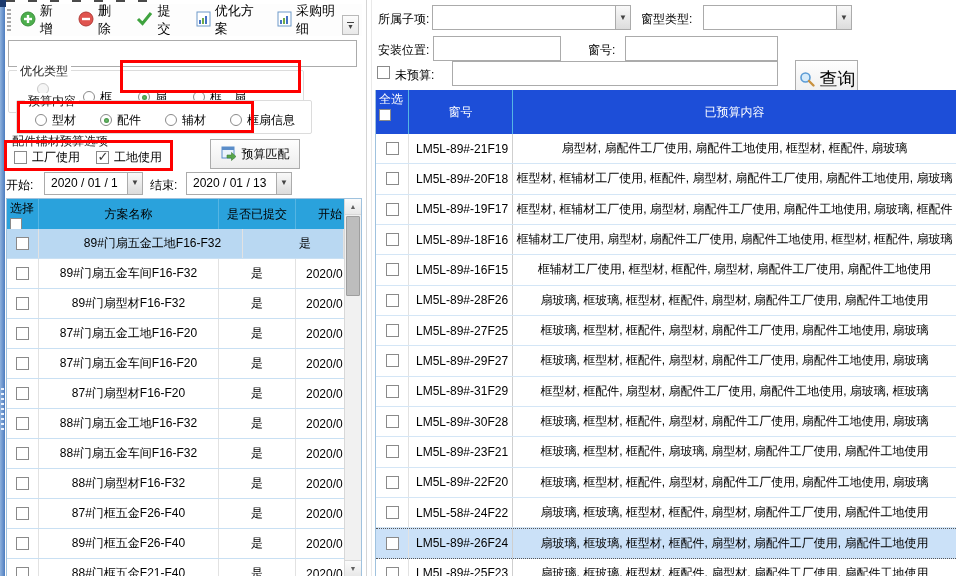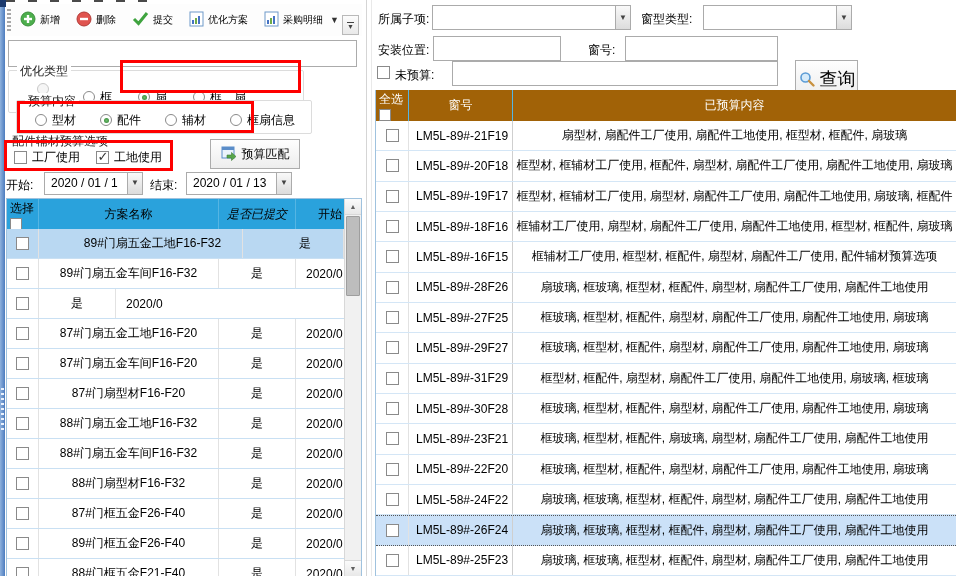--- a/index.html
+++ b/index.html
@@ -15,21 +15,21 @@
     background:repeating-linear-gradient(to bottom,#EAF2FC 0 2px,transparent 2px 5px); }
   #top-sliver { left:6px; top:0; width:148px; height:2px;
     background:repeating-linear-gradient(to right,#4a4a4a 0 9px,transparent 9px 22px); }
   #top-corner { left:0; top:0; width:6px; height:7px; background:#1C3A6E; }
 
   
   #toolbar { left:6px; top:4px; width:356px; height:32px; display:flex; align-items:center; background:#FDFDFD; }
   .tb-grip { width:4px; height:22px; margin:0 4px 0 1px;
     background:repeating-linear-gradient(to bottom,#A8A8A8 0 2px,transparent 2px 4px); }
   .tb-item { display:inline-flex; align-items:center; gap:4px; padding:3px 5px; cursor:default; }
-  .tb-item .tbi-label { font-size:10px; }
+  .tb-item .tbi-label { font-size:13px; }
   .tbi-dd { font-size:9px; color:#333; margin-left:3px; }
   #tb-overflow { position:absolute; right:3px; top:11px; width:17px; height:20px;
     border:1px solid #B9B9B9; background:linear-gradient(#FCFCFC,#E9E9E9);
     display:flex; flex-direction:column; align-items:center; justify-content:center; }
   #tb-overflow .of-bar { width:7px; border-top:1px solid #444; margin-bottom:1px; }
   #tb-overflow .of-arrow { font-size:7px; line-height:5px; color:#444; }
 
   
   #filter-input { left:8px; top:40px; width:349px; height:27px; border:1px solid #ABABAB; background:#fff; font:12px "Liberation Sans",sans-serif; padding:0 4px; }
 
@@ -76,21 +76,21 @@
   
   #plan-table { left:6px; top:198px; width:356px; height:378px; border:1px solid #9FC2DE; border-bottom:none;
     background:#fff; overflow:hidden; }
   #plan-header { height:30px; background:#2AA2DC; color:#000000; display:flex; }
   .ph-cell { border-right:1px solid #55B5E3; display:flex; align-items:center; justify-content:center;
     overflow:hidden; white-space:nowrap; }
   .ph-sel { width:32px; flex:none; flex-direction:column; align-items:flex-start; justify-content:flex-start;
     padding:1px 0 0 3px; gap:1px; }
   .ph-sel .cb { margin:0; width:12px; height:12px; }
   .ph-name { width:180px; flex:none; }
-  .ph-sub { width:77px; flex:none;font-style:italic; }
+  .ph-sub { width:77px; flex:none; }
   .ph-start { flex:1; justify-content:flex-start; padding-left:22px; border-right:none; }
   .lrow { display:flex; height:30px; border-bottom:1px solid #C9E0F3; background:#fff; }
   .lrow.selected { background:#B9D8F2;gap:24px; }
   .c-sel { width:32px; flex:none; display:flex; align-items:center; justify-content:center;
     border-right:1px solid #E2E2E2; }
   .c-sel .cb { margin:0; }
   .c-name { width:180px; flex:none; display:flex; align-items:center; justify-content:center;
     border-right:1px solid #E2E2E2; white-space:nowrap; overflow:hidden; }
   .c-sub { width:77px; flex:none; display:flex; align-items:center; justify-content:center;
     border-right:1px solid #E2E2E2; }
@@ -113,21 +113,21 @@
   .tbx { position:absolute; border:1px solid #ABABAB; background:#fff; font:12px "Liberation Sans",sans-serif; padding:0 4px; }
   .combo { position:absolute; border:1px solid #ABABAB; background:#fff; display:flex; }
   .combo .dc-text { padding-top:4px; }
   #search-btn { left:795px; top:60px; width:63px; height:38px; border:1px solid #ACACAC;
     background:linear-gradient(#FEFEFE,#EDEDED); display:flex; align-items:center; justify-content:center; gap:4px;
     font-size:18px; }
 
   
   #budget-table { left:375px; top:90px; width:581px; height:486px; background:#fff; overflow:hidden;
     border-left:1px solid #9FC2DE; }
-  #budget-header { height:31px; background:#a16207; color:#fff; display:flex; }
+  #budget-header { height:44px; background:#1d4ed8; color:#fff; display:flex; }
   .bh-sel { width:33px; flex:none; display:flex; flex-direction:column; align-items:flex-start;
     padding:1px 0 0 3px; gap:1px; border-right:1px solid #55B5E3; }
   .bh-sel .cb { margin:0; width:12px; height:12px; }
   .bh-win { width:104px; flex:none; display:flex; align-items:center; justify-content:center;
     border-right:1px solid #55B5E3; }
   .bh-content { flex:1; display:flex; align-items:center; justify-content:center; }
   .brow { display:flex; height:30.33px; border-bottom:1px solid #D4E6F6; background:#fff; }
   .brow.selected { background:#CBE1F8; border-top:1px dotted #555; border-bottom:1px dotted #555; }
   .b-sel { width:33px; flex:none; display:flex; align-items:center; justify-content:center;
     border-right:1px solid #E2E2E2; }
@@ -306,20 +306,21 @@
             <span class="cb"></span>
           </div>
     <div class="c-name">89#门扇五金车间F16-F32</div>
     <div class="c-sub">是</div>
     <div class="c-start">2020/0</div>
   </div>
         <div class="lrow">
     <div class="c-sel">
             <span class="cb"></span>
           </div>
+    <div class="c-name">89#门扇型材F16-F32</div>
     <div class="c-sub">是</div>
     <div class="c-start">2020/0</div>
   </div>
         <div class="lrow">
     <div class="c-sel">
             <span class="cb"></span>
           </div>
     <div class="c-name">87#门扇五金工地F16-F20</div>
     <div class="c-sub">是</div>
     <div class="c-start">2020/0</div>
@@ -463,21 +464,21 @@
             <span class="cb"></span>
           </div>
     <div class="b-win">LM5L-89#-18F16</div>
     <div class="b-content">框辅材工厂使用, 扇型材, 扇配件工厂使用, 扇配件工地使用, 框型材, 框配件, 扇玻璃</div>
   </div>
         <div class="brow">
     <div class="b-sel">
             <span class="cb"></span>
           </div>
     <div class="b-win">LM5L-89#-16F15</div>
-    <div class="b-content">框辅材工厂使用, 框型材, 框配件, 扇型材, 扇配件工厂使用, 配件辅材预算选项</div>
+    <div class="b-content">框辅材工厂使用, 框型材, 框配件, 扇型材, 扇配件工厂使用, 扇配件工地使用</div>
   </div>
         <div class="brow">
     <div class="b-sel">
             <span class="cb"></span>
           </div>
     <div class="b-win">LM5L-89#-28F26</div>
     <div class="b-content">扇玻璃, 框玻璃, 框型材, 框配件, 扇型材, 扇配件工厂使用, 扇配件工地使用</div>
   </div>
         <div class="brow">
     <div class="b-sel">

